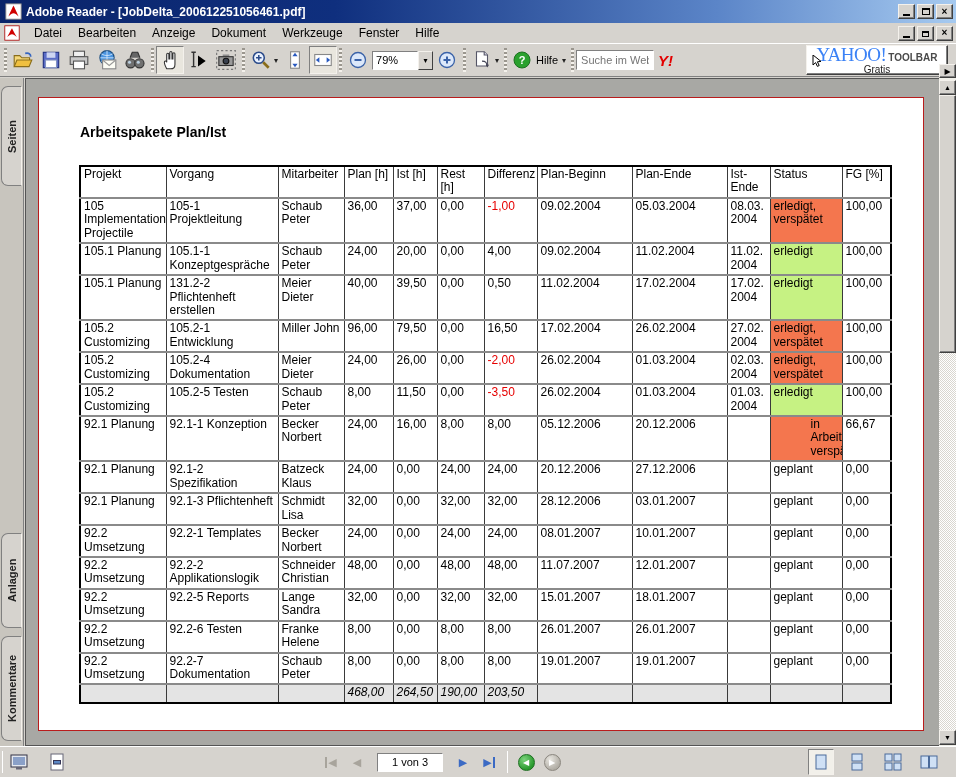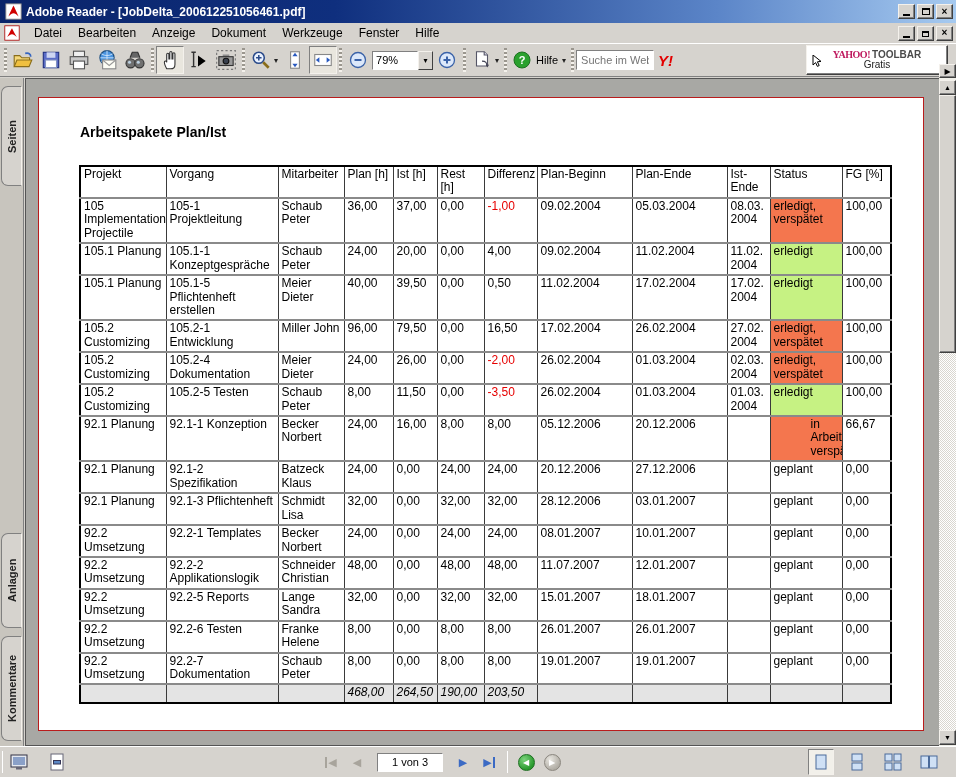--- a/index.html
+++ b/index.html
@@ -47,21 +47,21 @@
     border-color:#f4f1ec #404040 #404040 #f4f1ec; font-size:8px; display:flex;
     align-items:center; justify-content:center; cursor:pointer; }
   .hilfe-label { font-size:11px; margin:0 2px 0 4px; }
   .websearch { width:78px; height:20px; border:1px solid; border-color:#808080 #fff #fff #808080;
     background:#fff; font-size:11px; color:#9a968e; padding:2px 4px; }
   .yexcl { color:#e30000; font-weight:bold; font-size:15px; font-style:italic; margin:0 6px 0 4px; }
   .yahoo-btn { margin-left:auto; margin-right:6px; width:142px; height:30px; background:#fff;
     border:1px solid; border-color:#f4f1ec #404040 #404040 #f4f1ec; box-shadow:inset -1px -1px 0 #808080;
     display:flex; flex-direction:column; align-items:center; justify-content:center; cursor:pointer; line-height:1.05; position:relative; }
   .yahoo-line1 { display:flex; align-items:baseline; gap:2px; }
-  .yahoo-word { color:#be185d; font-weight:bold; font-size:10px; letter-spacing:-0.5px; font-family:"Liberation Serif",serif; }
+  .yahoo-word { color:#3b82f6; font-weight:normal; font-size:19px; letter-spacing:-0.5px; font-family:"Liberation Serif",serif; }
   .yahoo-toolbar-word { color:#4a4a4a; font-weight:bold; font-size:10px; }
   .yahoo-gratis { font-size:10px; color:#222; }
   .yahoo-cursor { position:absolute; left:5px; top:9px; font-size:11px; }
 
   
   .main { position:absolute; top:78px; left:0; width:956px; height:668px; background:#d6d3ce; }
   .sidestrip { position:absolute; left:0; top:0; width:24px; height:668px;
     border-right:1px solid #808080; background:#c8c5be; }
   .vtab { position:absolute; left:1px; width:21px; background:#d6d3ce;
     border:1px solid #808080; border-left:1px solid #f4f1ec; border-radius:0 7px 7px 0;
@@ -387,21 +387,21 @@
                 <td class="c-num">0,00</td>
                 <td class="c-num">4,00</td>
                 <td class="c-num">09.02.2004</td>
                 <td class="c-num">11.02.2004</td>
                 <td class="c-num c-wrap">11.02.2004</td>
                 <td style="background: rgb(198, 242, 131);">erledigt</td>
                 <td class="c-num">100,00</td>
               </tr>
               <tr class="row-body">
                 <td>105.1 Planung</td>
-                <td>105.1-5 Pflichtenheft erstellen</td>
+                <td>131.2-2 Pflichtenheft erstellen</td>
                 <td>Meier Dieter</td>
                 <td class="c-num">40,00</td>
                 <td class="c-num">39,50</td>
                 <td class="c-num">0,00</td>
                 <td class="c-num">0,50</td>
                 <td class="c-num">11.02.2004</td>
                 <td class="c-num">17.02.2004</td>
                 <td class="c-num c-wrap">17.02.2004</td>
                 <td style="background: rgb(198, 242, 131);">erledigt</td>
                 <td class="c-num">100,00</td>

